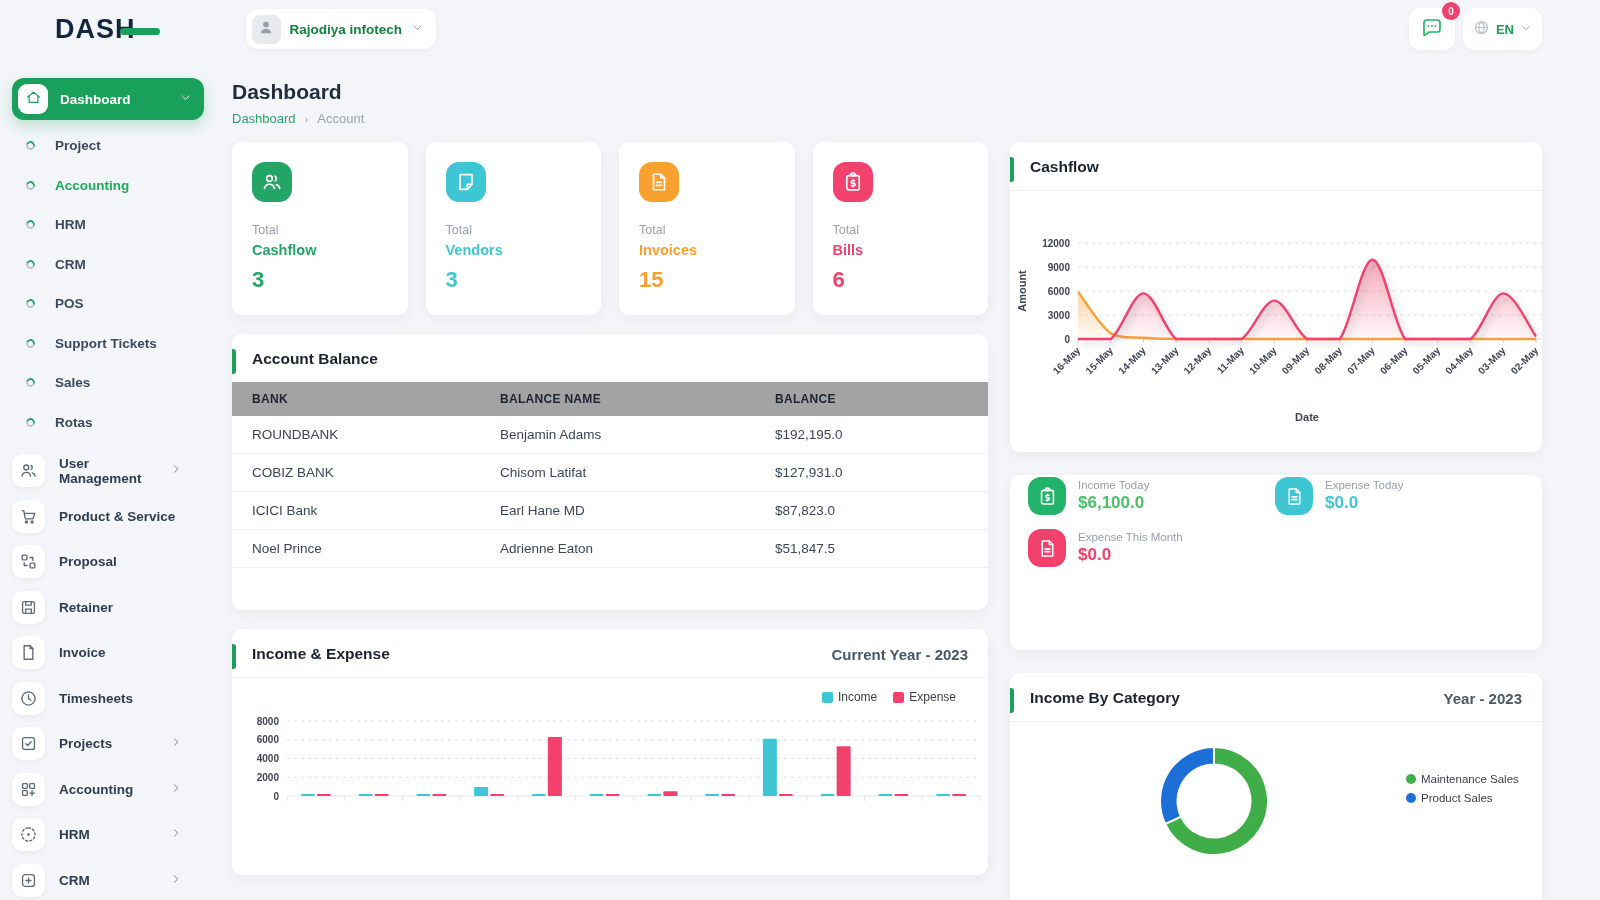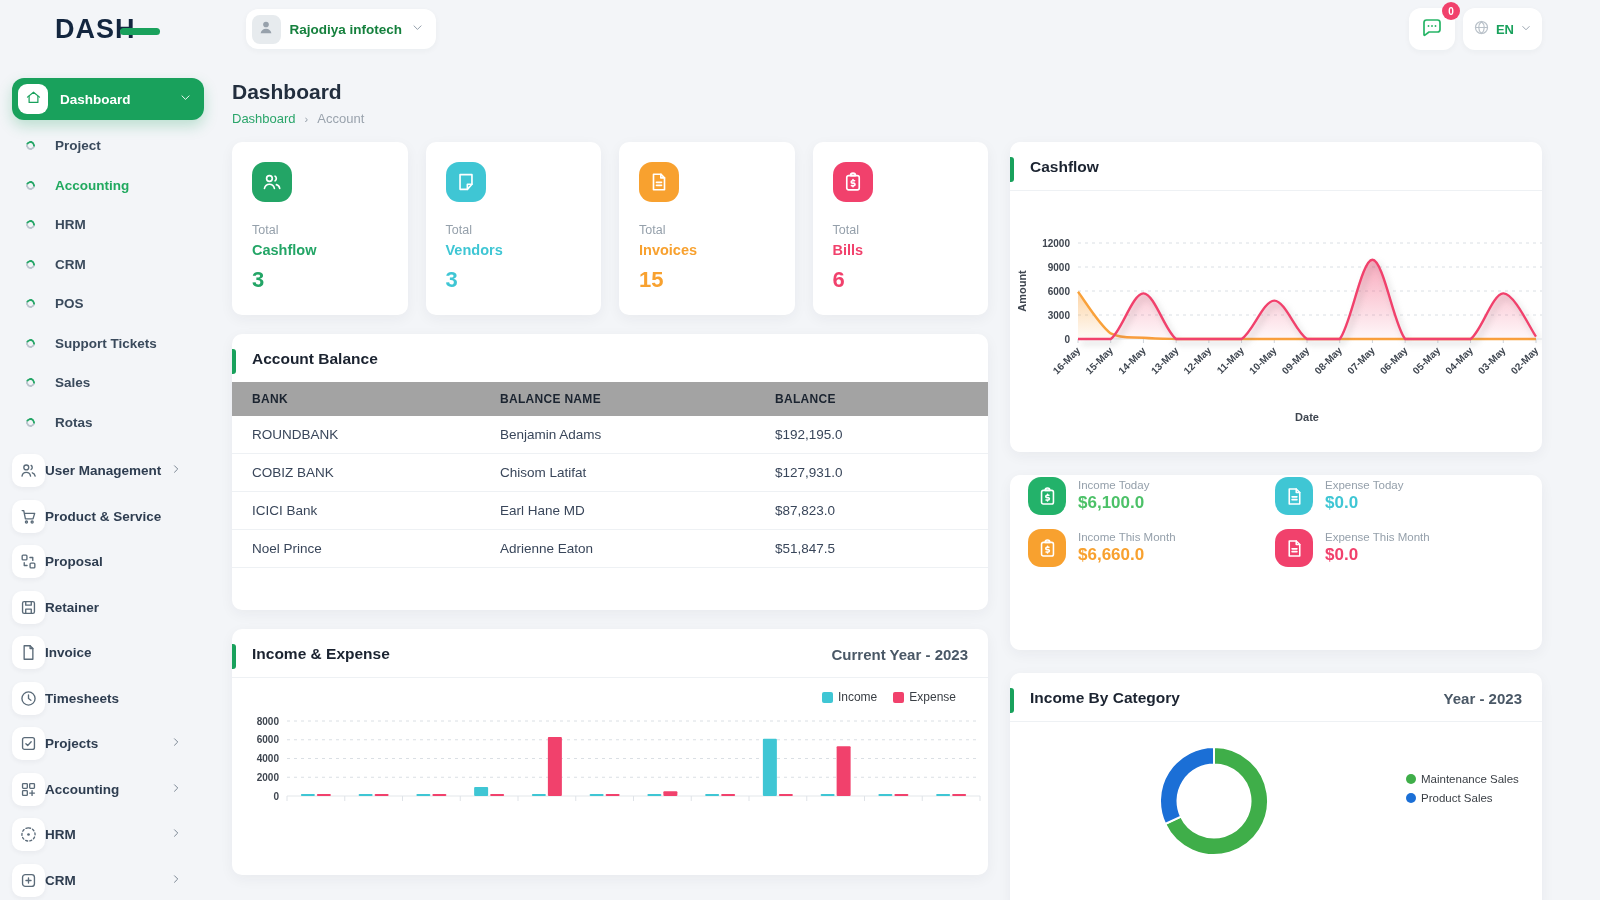--- a/index.html
+++ b/index.html
@@ -37,21 +37,21 @@
                  box-shadow:0 6px 14px rgba(25,161,92,.25); }
   .side-active .homebox { width:30px; height:30px; background:#fff; border-radius:9px; display:flex;
                           align-items:center; justify-content:center; color:#19a15c; }
   .side-active .lbl { font-size:13.5px; font-weight:700; flex:1; }
   ul.side-list { list-style:none; margin-top:6px; }
   .s-item { display:flex; align-items:center; gap:20px; height:39.5px; padding-left:14px;
             font-size:13.5px; font-weight:600; color:#3a4a5c; cursor:pointer; }
   .s-item.active { color:#21a95f; font-weight:700; }
   .bullet { width:9px; height:9px; border-radius:50%; border:2px solid #b9c3cc;
             border-top-color:#23a566; border-right-color:#23a566; transform:rotate(-30deg); flex:none; }
-  .i-item { display:flex; align-items:center; height:45.5px; font-size:13.5px;
+  .i-item { display:flex; align-items:center; gap:14px; height:45.5px; font-size:13.5px;
             font-weight:600; color:#2e3d50; cursor:pointer; }
   .i-item .sq { width:33px; height:33px; background:#fff; border-radius:10px; display:flex; flex:none;
                 align-items:center; justify-content:center; color:#5b6b79;
                 box-shadow:0 2px 5px rgba(30,40,60,.05); }
   .i-item .lbl { flex:1; }
   .i-item .chev { color:#7b8794; margin-right:22px; }
 
   
   .main { position:absolute; left:232px; top:58px; right:58px; bottom:0; padding-top:22px; }
   .page-title { font-size:21px; font-weight:700; color:#222e3e; }
@@ -564,33 +564,20 @@
                   <path d="M6 3.5h8l4 4v13H6z"></path>
                   <path d="M14 3.5v4h4M9.2 12.4h5.6M9.2 15.6h5.6"></path>
                 </svg>
               </span>
      <span>
        <div class="ive-label">Expense Today</div>
        <div class="ive-value" style="color:#3fc6d4">$0.0</div>
      </span>
    </div>
             <div class="ive-item">
-     <span class="ive-ic" style="background:#f8a12f">
-                <svg width="21" height="21" viewBox="0 0 24 24" fill="none" stroke="currentColor" stroke-width="1.8" stroke-linecap="round" stroke-linejoin="round">
-                  <rect x="5.2" y="5" width="13.6" height="15.6" rx="2"></rect>
-                  <path d="M9.3 5a2.7 2.7 0 0 1 5.4 0z"></path>
-                  <path d="M13.7 10.6h-2.3a1.35 1.35 0 0 0 0 2.7h1.4a1.35 1.35 0 0 1 0 2.7h-2.5M12 9.4v1.2M12 16v1.2"></path>
-                </svg>
-              </span>
-     <span>
-       <div class="ive-label">Income This Month</div>
-       <div class="ive-value" style="color:#f8a12f">$6,660.0</div>
-     </span>
-   </div>
-            <div class="ive-item">
      <span class="ive-ic" style="background:#f1416c">
                 <svg width="21" height="21" viewBox="0 0 24 24" fill="none" stroke="currentColor" stroke-width="1.8" stroke-linecap="round" stroke-linejoin="round">
                   <path d="M6 3.5h8l4 4v13H6z"></path>
                   <path d="M14 3.5v4h4M9.2 12.4h5.6M9.2 15.6h5.6"></path>
                 </svg>
               </span>
      <span>
        <div class="ive-label">Expense This Month</div>
        <div class="ive-value" style="color:#f1416c">$0.0</div>
      </span>

